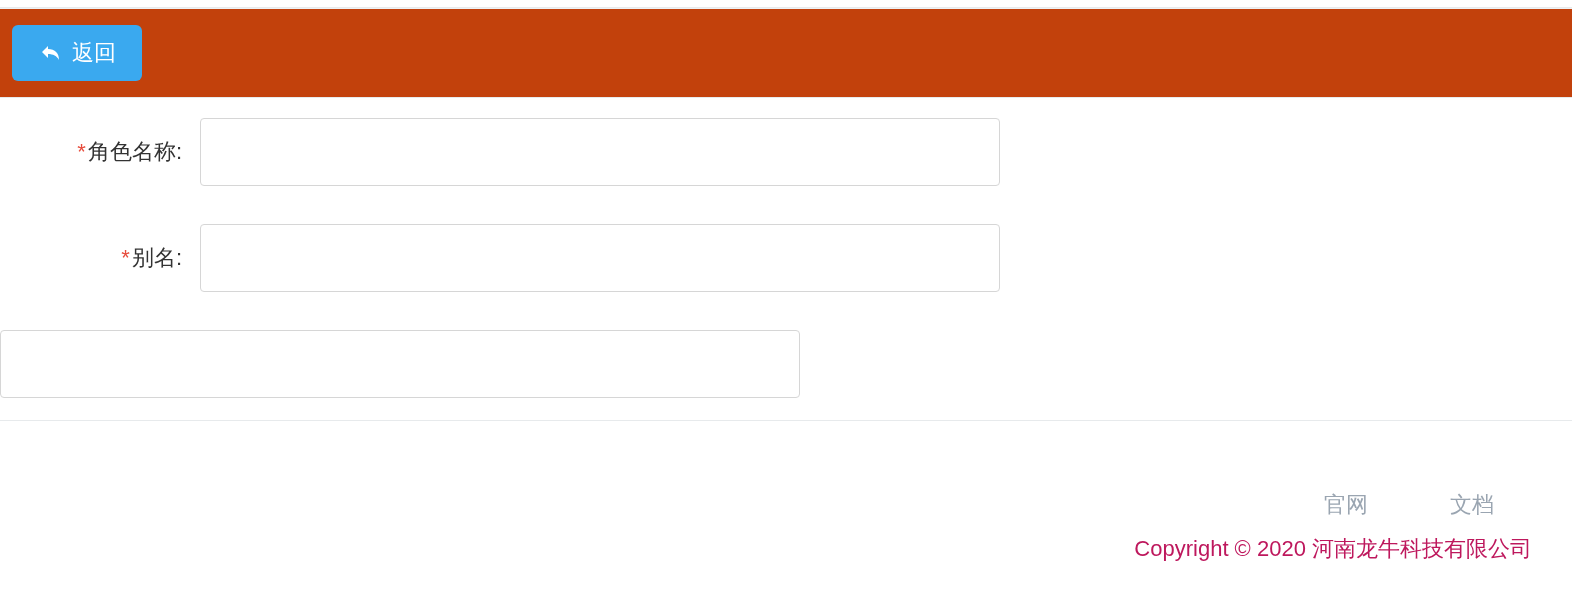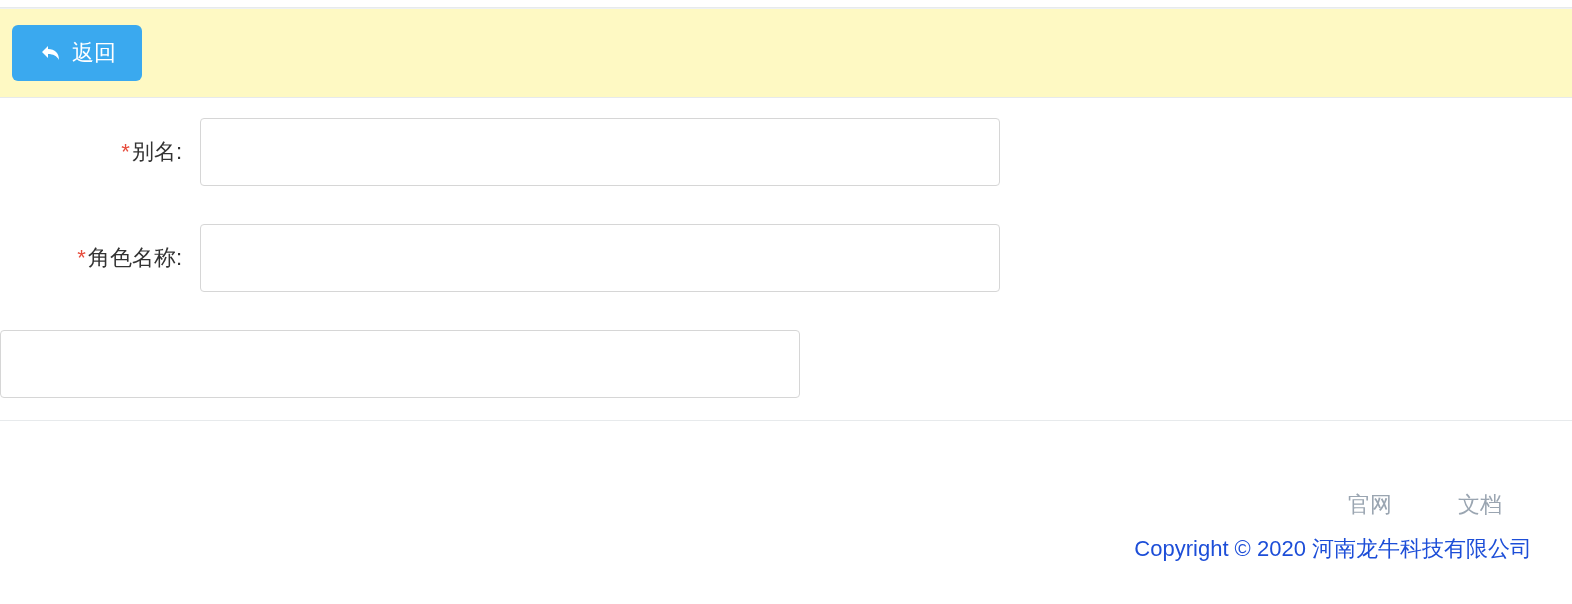--- a/index.html
+++ b/index.html
@@ -16,21 +16,21 @@
       height: 604px;
       position: relative;
       overflow: hidden;
     }
     .top-divider {
       height: 8px;
       background: #fff;
       border-bottom: 1px solid #e7eaec;
     }
     .toolbar {
-      background: #fef9c3;
+      background: #c2410c;
       border-top: 1px solid #eef1f4;
       border-bottom: 1px solid #e7eaec;
       padding: 16px 12px;
       display: flex;
       gap: 10px;
     }
     .btn {
       display: inline-flex;
       align-items: center;
       gap: 10px;
@@ -99,25 +99,25 @@
       padding: 30px 40px 40px 0;
       text-align: right;
       font-size: 22px;
     }
     .footer-links {
       margin-bottom: 14px;
     }
     .footer-links a {
       color: #9aa5b1;
       text-decoration: none;
-      margin: 0 30px;
+      margin: 0 38px;
       font-size: 22px;
     }
     .footer-copyright {
-      color: #1d4ed8;
+      color: #be185d;
       font-size: 22px;
       padding-left: 39px;
     }
   </style>
 </head>
 <body>
 
 <div class="top-divider"></div>
 
 <div class="toolbar">
@@ -127,28 +127,28 @@
           <path d="M10 7 L4 13 L10 19 L10 15 C15 15 19 17 21 21 C21 14 17 10 10 10 L10 7 Z"></path>
         </svg>
     </span>
     <span>返回</span>
   </button>
 </div>
 
 <div class="form-area">
   <div class="form-row">
     <label class="form-label">
-      <span class="required">*</span><span>别名:</span>
+      <span class="required">*</span><span>角色名称:</span>
     </label>
     <input type="text" class="form-input" value="" style="">
   </div>
 
   <div class="form-row">
     <label class="form-label">
-      <span class="required">*</span><span>角色名称:</span>
+      <span class="required">*</span><span>别名:</span>
     </label>
     <input type="text" class="form-input" value="" style="">
   </div>
 
   <div class="form-row">
     <input type="text" class="form-input" value="" style="">
   </div>
 </div>
 
 <div class="form-divider"></div>

